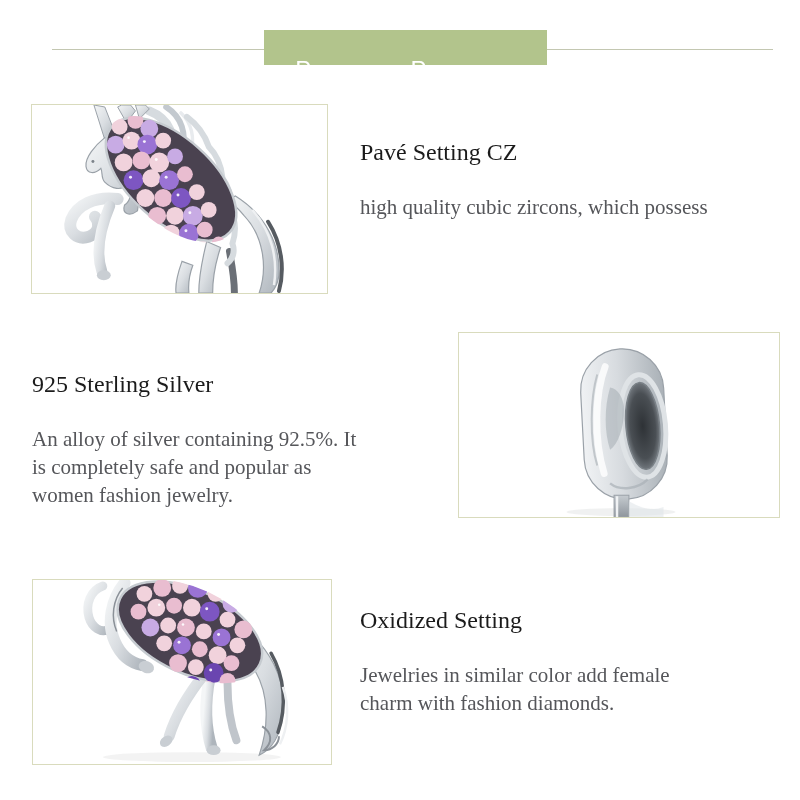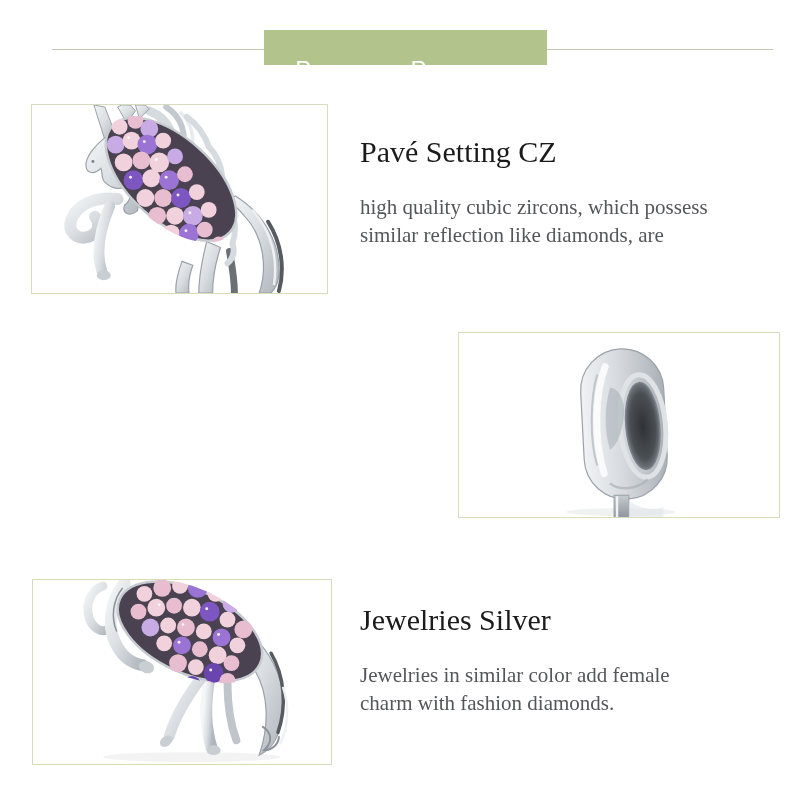--- a/index.html
+++ b/index.html
@@ -12,21 +12,21 @@
   .header-badge span{font-family:"Liberation Sans","DejaVu Sans",sans-serif;
                      font-variant:small-caps;font-size:24px;letter-spacing:2.5px;color:#ffffff;margin-top:45px;}
   
   .photo{position:absolute;border:1px solid #d9dbbd;background:#ffffff;box-sizing:border-box;margin:0;}
   .photo svg{display:block;width:100%;height:100%;}
   .photo1{left:31px;top:104px;width:297px;height:190px;}
   .photo2{left:458px;top:332px;width:322px;height:186px;}
   .photo3{left:32px;top:579px;width:300px;height:186px;}
   
   .text{position:absolute;width:415px;}
-  .text h2{margin:0;font-weight:normal;font-size:30px;line-height:36px;color:#1b1b1b;}
+  .text h2{margin:0;font-weight:normal;font-size:24px;line-height:36px;color:#1b1b1b;}
   .text .body{margin-top:23px;}
   .text .line{display:block;white-space:nowrap;font-size:21px;line-height:28px;color:#55565a;}
   .text1{left:360px;top:134px;}
   .text2{left:32px;top:366px;}
   .text3{left:360px;top:602px;}
   
   .gA{fill:#f1d2dc}.gB{fill:#e9bdd0}.gL{fill:#c8abe4}.gP{fill:#9a73d4}.gQ{fill:#7d56c2}.gD{fill:#6a45b0}
   .sp{fill:#ffffff;opacity:.9}
 </style>
 </head>
@@ -131,24 +131,31 @@
           <circle class="sp" cx="151" cy="145" r="1.5"></circle>
           <circle class="sp" cx="97" cy="33" r="1.3"></circle>
       </g>
     </svg>
   </figure>
 
   <div class="text text1">
     <h2>Pavé Setting CZ</h2>
     <div class="body">
       <span class="line">high quality cubic zircons, which possess</span>
-      <span class="line">similar reflection like diamonds, are</span>
     </div>
   </div>
 
+  <div class="text text2">
+    <h2>925 Sterling Silver</h2>
+    <div class="body">
+      <span class="line">An alloy of silver containing 92.5%. It</span>
+      <span class="line">is completely safe and popular as</span>
+      <span class="line">women fashion jewelry.</span>
+    </div>
+  </div>
 
   <figure class="photo photo2">
     <svg viewBox="0 0 322 186" xmlns="http://www.w3.org/2000/svg">
       <defs>
         <linearGradient id="b1" x1="0" y1="0" x2="1" y2="0">
           <stop offset="0" stop-color="#f0f2f4"></stop>
             <stop offset="0.45" stop-color="#d7dbdf"></stop>
             <stop offset="1" stop-color="#aab1b7"></stop>
         </linearGradient>
         <linearGradient id="b2" x1="0" y1="0" x2="0" y2="1">
@@ -255,20 +262,20 @@
         <circle class="sp" cx="187" cy="55" r="1.5"></circle>
           <circle class="sp" cx="179" cy="91" r="1.5"></circle>
           <circle class="sp" cx="157" cy="103" r="1.5"></circle>
         <circle class="sp" cx="127" cy="25" r="1.3"></circle>
           <circle class="sp" cx="151" cy="45" r="1.3"></circle>
       </g>
     </svg>
   </figure>
 
   <div class="text text3">
-    <h2>Jewelries Silver</h2>
+    <h2>Oxidized Setting</h2>
     <div class="body">
       <span class="line">Jewelries in similar color add female</span>
       <span class="line">charm with fashion diamonds.</span>
     </div>
   </div>
 
 </div>
 
 </body></html>

